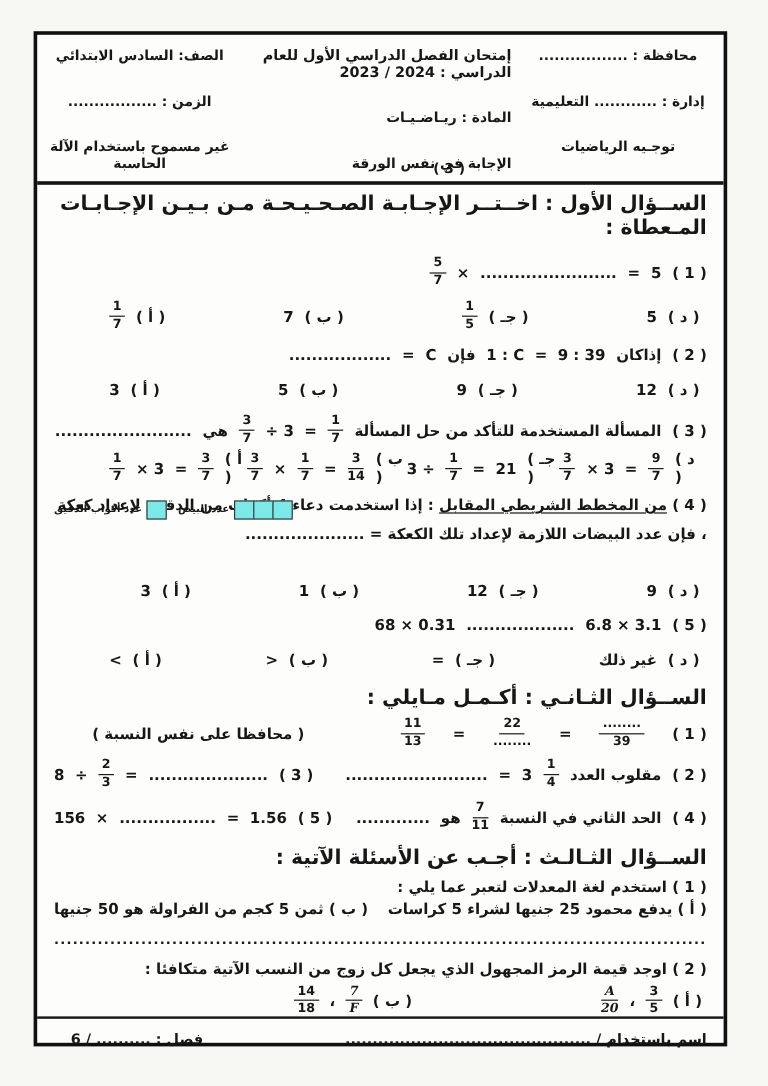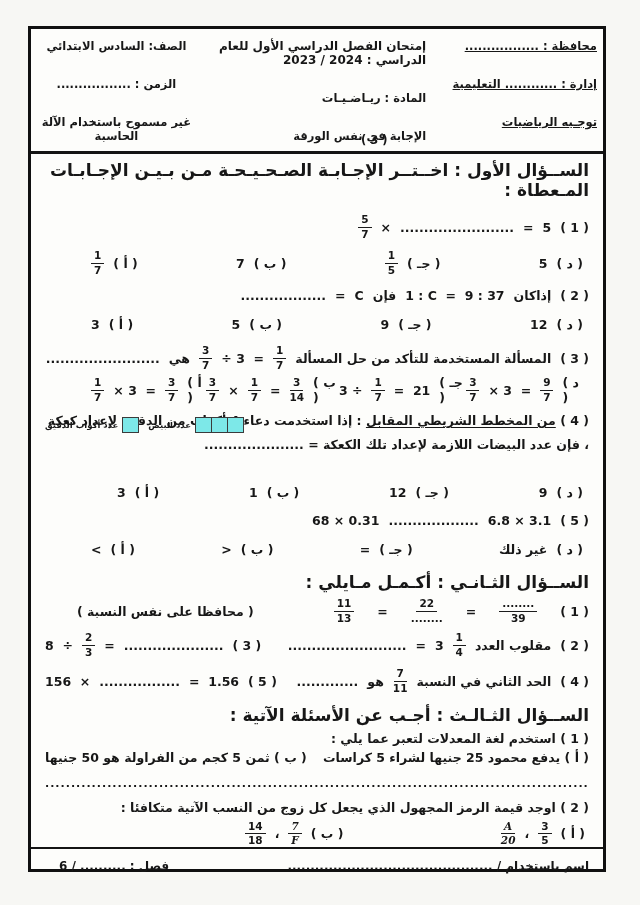--- a/index.html
+++ b/index.html
@@ -14,21 +14,21 @@
     border:3px solid #101010;background:#fdfdfb;
     display:flex;flex-direction:column;box-sizing:border-box;
   }
   
   .hdr{
     display:flex;flex-direction:row-reverse;justify-content:space-between;
     padding:10px 6px 8px 6px;border-bottom:3px solid #141414;position:relative;
     font-size:11.5px;
   }
   .hcol{display:flex;flex-direction:column;gap:24px;box-sizing:border-box;}
-  .hcol.r{width:30%;direction:rtl;text-align:right;padding-left:4px;text-decoration:underline;}
+  .hcol.r{width:30%;direction:rtl;text-align:center;padding-left:4px;}
   .hcol.c{width:41%;direction:rtl;}
   .hcol.l{width:28%;direction:rtl;text-align:center;padding-left:2px;}
   .hcol .big{font-size:12px;}
   .pageno{position:absolute;left:330px;bottom:4px;font-size:11.5px;}
   
   .bodyc{flex:1;padding:0 14px;direction:rtl;display:flex;flex-direction:column;}
   .stitle{font-size:17px;text-underline-offset:3px;text-align:right;}
   .row{display:flex;direction:ltr;justify-content:flex-end;align-items:center;gap:9px;font-size:12.5px;}
   .row.gaplg{gap:23px;}
   .seg{white-space:pre;}
@@ -125,21 +125,21 @@
             <span class="seg">5</span>
             <span class="olab">( د )</span>
           </div>
         </div>
 
       <div class="row" style="margin-top:12px">
           <span class="seg">..................</span>
           <span class="seg">=</span>
           <span class="seg">C</span>
           <span class="seg">فإن</span>
-          <span class="seg">1 : C  =  9 : 37</span>
+          <span class="seg">1 : C  =  9 : 39</span>
           <span class="seg">إذاكان</span>
           <span class="seg">( 2 )</span>
         </div>
       <div class="opts" style="margin-top:8px">
           <div class="opt">
             <span class="seg">3</span>
             <span class="olab">( أ )</span>
           </div>
           <div class="opt">
             <span class="seg">5</span>

